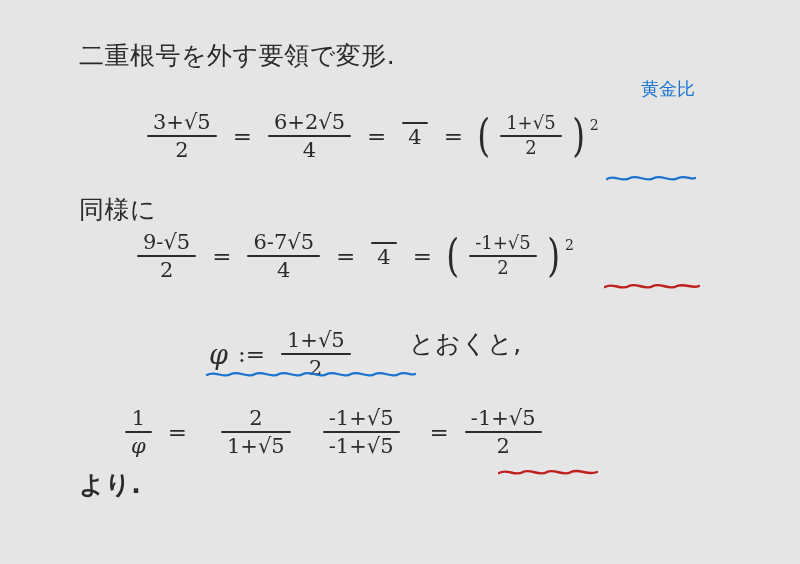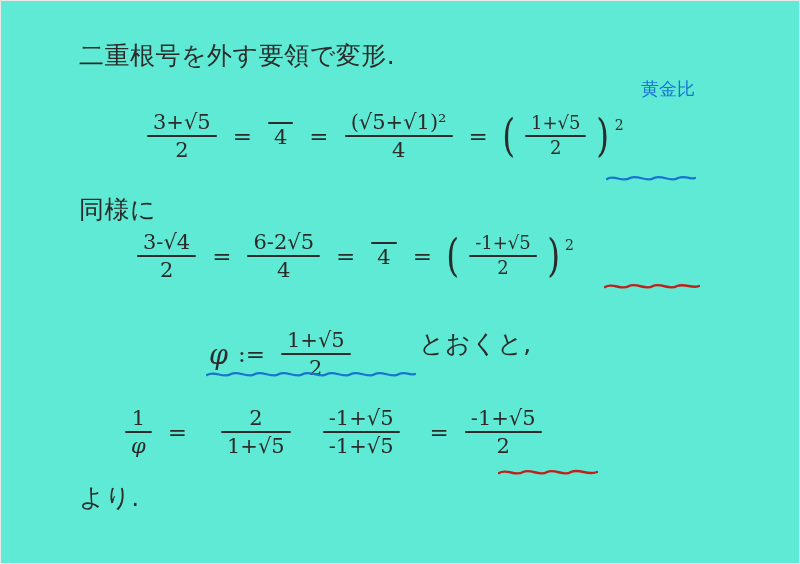--- a/index.html
+++ b/index.html
@@ -10,21 +10,21 @@
     width: 800px;
     height: 564px;
     background: #ffffff;
     font-family: "DejaVu Sans", sans-serif;
     overflow: hidden;
   }
   #page {
     position: relative;
     width: 800px;
     height: 564px;
-    background: #5eead4;
+    background: #e5e5e5;
     box-sizing: border-box;
     border: 1px solid #e8e8e8;
     overflow: hidden;
   }
   .ink {
     position: absolute;
     color: #2b2b2b;
     font-family: "DejaVu Sans", sans-serif;
     white-space: nowrap;
     letter-spacing: 0.5px;
@@ -122,28 +122,28 @@
 
     <span class="frac">
       <span class="num">3+√5</span>
       <span class="bar"></span>
       <span class="den">2</span>
     </span>
 
     <span class="op">=</span>
 
     <span class="frac">
-      <span class="bar"></span>
-      <span class="den">4</span>
-    </span>
-
-    <span class="op">=</span>
-
-    <span class="frac">
-      <span class="num">(√5+√1)²</span>
+      <span class="num">6+2√5</span>
+      <span class="bar"></span>
+      <span class="den">4</span>
+    </span>
+
+    <span class="op">=</span>
+
+    <span class="frac">
       <span class="bar"></span>
       <span class="den">4</span>
     </span>
 
     <span class="op">=</span>
 
     <span class="big-paren-group">
       <span class="paren">(</span>
       <span class="frac small">
         <span class="num">1+√5</span>
@@ -157,29 +157,29 @@
 
   <svg class="squiggle" style="left:605px; top:172px; width:90px;" viewBox="0 0 90 10" preserveAspectRatio="none">
     <path d="M1,6 C8,1 16,10 24,5 C32,1 40,10 48,5 C56,1 64,10 72,5 C80,2 85,7 89,5" fill="none" stroke="#1a73d0" stroke-width="2.2" stroke-linecap="round"></path>
   </svg>
 
   <div class="ink jp" style="left:78px; top:196px;">同様に</div>
 
   <div class="expr" style="left:130px; top:228px;">
 
     <span class="frac">
-      <span class="num">3-√4</span>
-      <span class="bar"></span>
-      <span class="den">2</span>
-    </span>
-
-    <span class="op">=</span>
-
-    <span class="frac">
-      <span class="num">6-2√5</span>
+      <span class="num">9-√5</span>
+      <span class="bar"></span>
+      <span class="den">2</span>
+    </span>
+
+    <span class="op">=</span>
+
+    <span class="frac">
+      <span class="num">6-7√5</span>
       <span class="bar"></span>
       <span class="den">4</span>
     </span>
 
     <span class="op">=</span>
 
     <span class="frac">
       <span class="bar"></span>
       <span class="den">4</span>
     </span>
@@ -206,21 +206,21 @@
   <div class="expr" style="left:208px; top:326px;">
     <span class="phi">φ</span>
     <span class="op">:=</span>
     <span class="frac">
       <span class="num">1+√5</span>
       <span class="bar"></span>
       <span class="den">2</span>
     </span>
   </div>
 
-  <div class="ink jp" style="left:418px; top:330px;">とおくと,</div>
+  <div class="ink jp" style="left:408px; top:330px;">とおくと,</div>
 
   <svg class="squiggle" style="left:205px; top:368px; width:210px;" viewBox="0 0 210 10" preserveAspectRatio="none">
     <path d="M1,6 C9,1 17,10 25,5 C33,1 41,10 49,5 C57,1 65,10 73,5 C81,1 89,10 97,5 C105,1 113,10 121,5 C129,1 137,10 145,5 C153,1 161,10 169,5 C177,1 185,10 193,5 C200,2 205,7 209,5" fill="none" stroke="#1a73d0" stroke-width="2.2" stroke-linecap="round"></path>
   </svg>
 
   <div class="expr" style="left:118px; top:404px;">
 
     <span class="frac">
       <span class="num">1</span>
       <span class="bar"></span>
@@ -247,15 +247,15 @@
       <span class="num">-1+√5</span>
       <span class="bar"></span>
       <span class="den">2</span>
     </span>
   </div>
 
   <svg class="squiggle" style="left:497px; top:466px; width:100px;" viewBox="0 0 100 10" preserveAspectRatio="none">
     <path d="M1,6 C9,1 17,10 25,5 C33,1 41,10 49,5 C57,1 65,10 73,5 C81,1 90,9 99,5" fill="none" stroke="#c0201b" stroke-width="2.4" stroke-linecap="round"></path>
   </svg>
 
-  <div class="ink jp" style="left:78px; top:484px;">より.</div>
+  <div class="ink jp" style="left:78px; top:471px;font-weight:bold;">より.</div>
 
 </div>
 
 </body></html>

